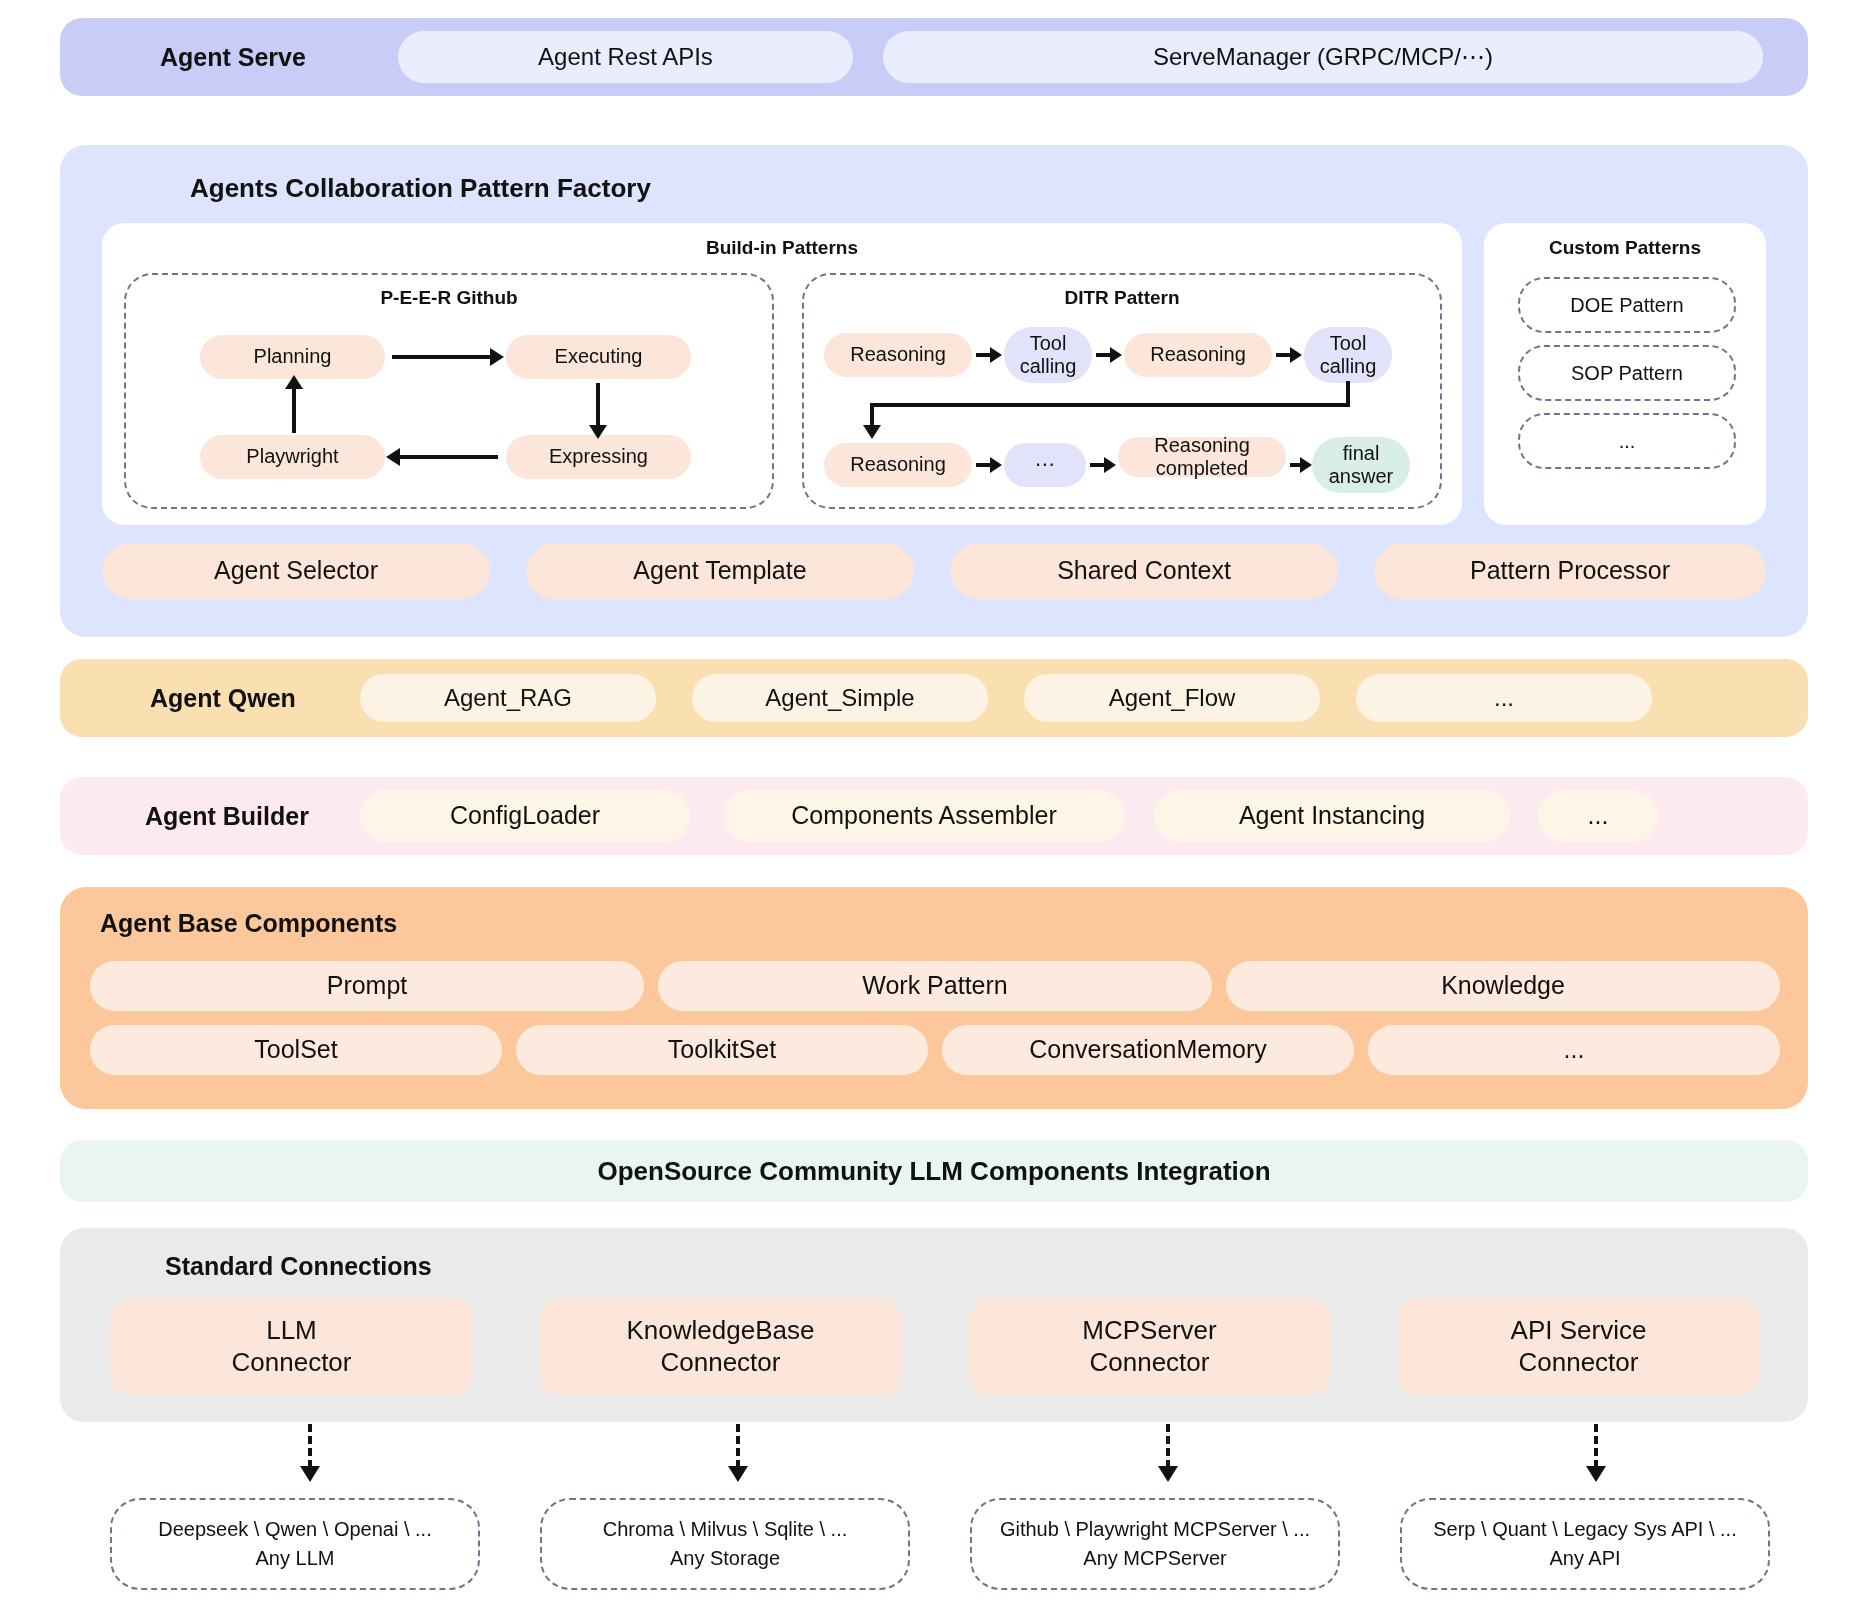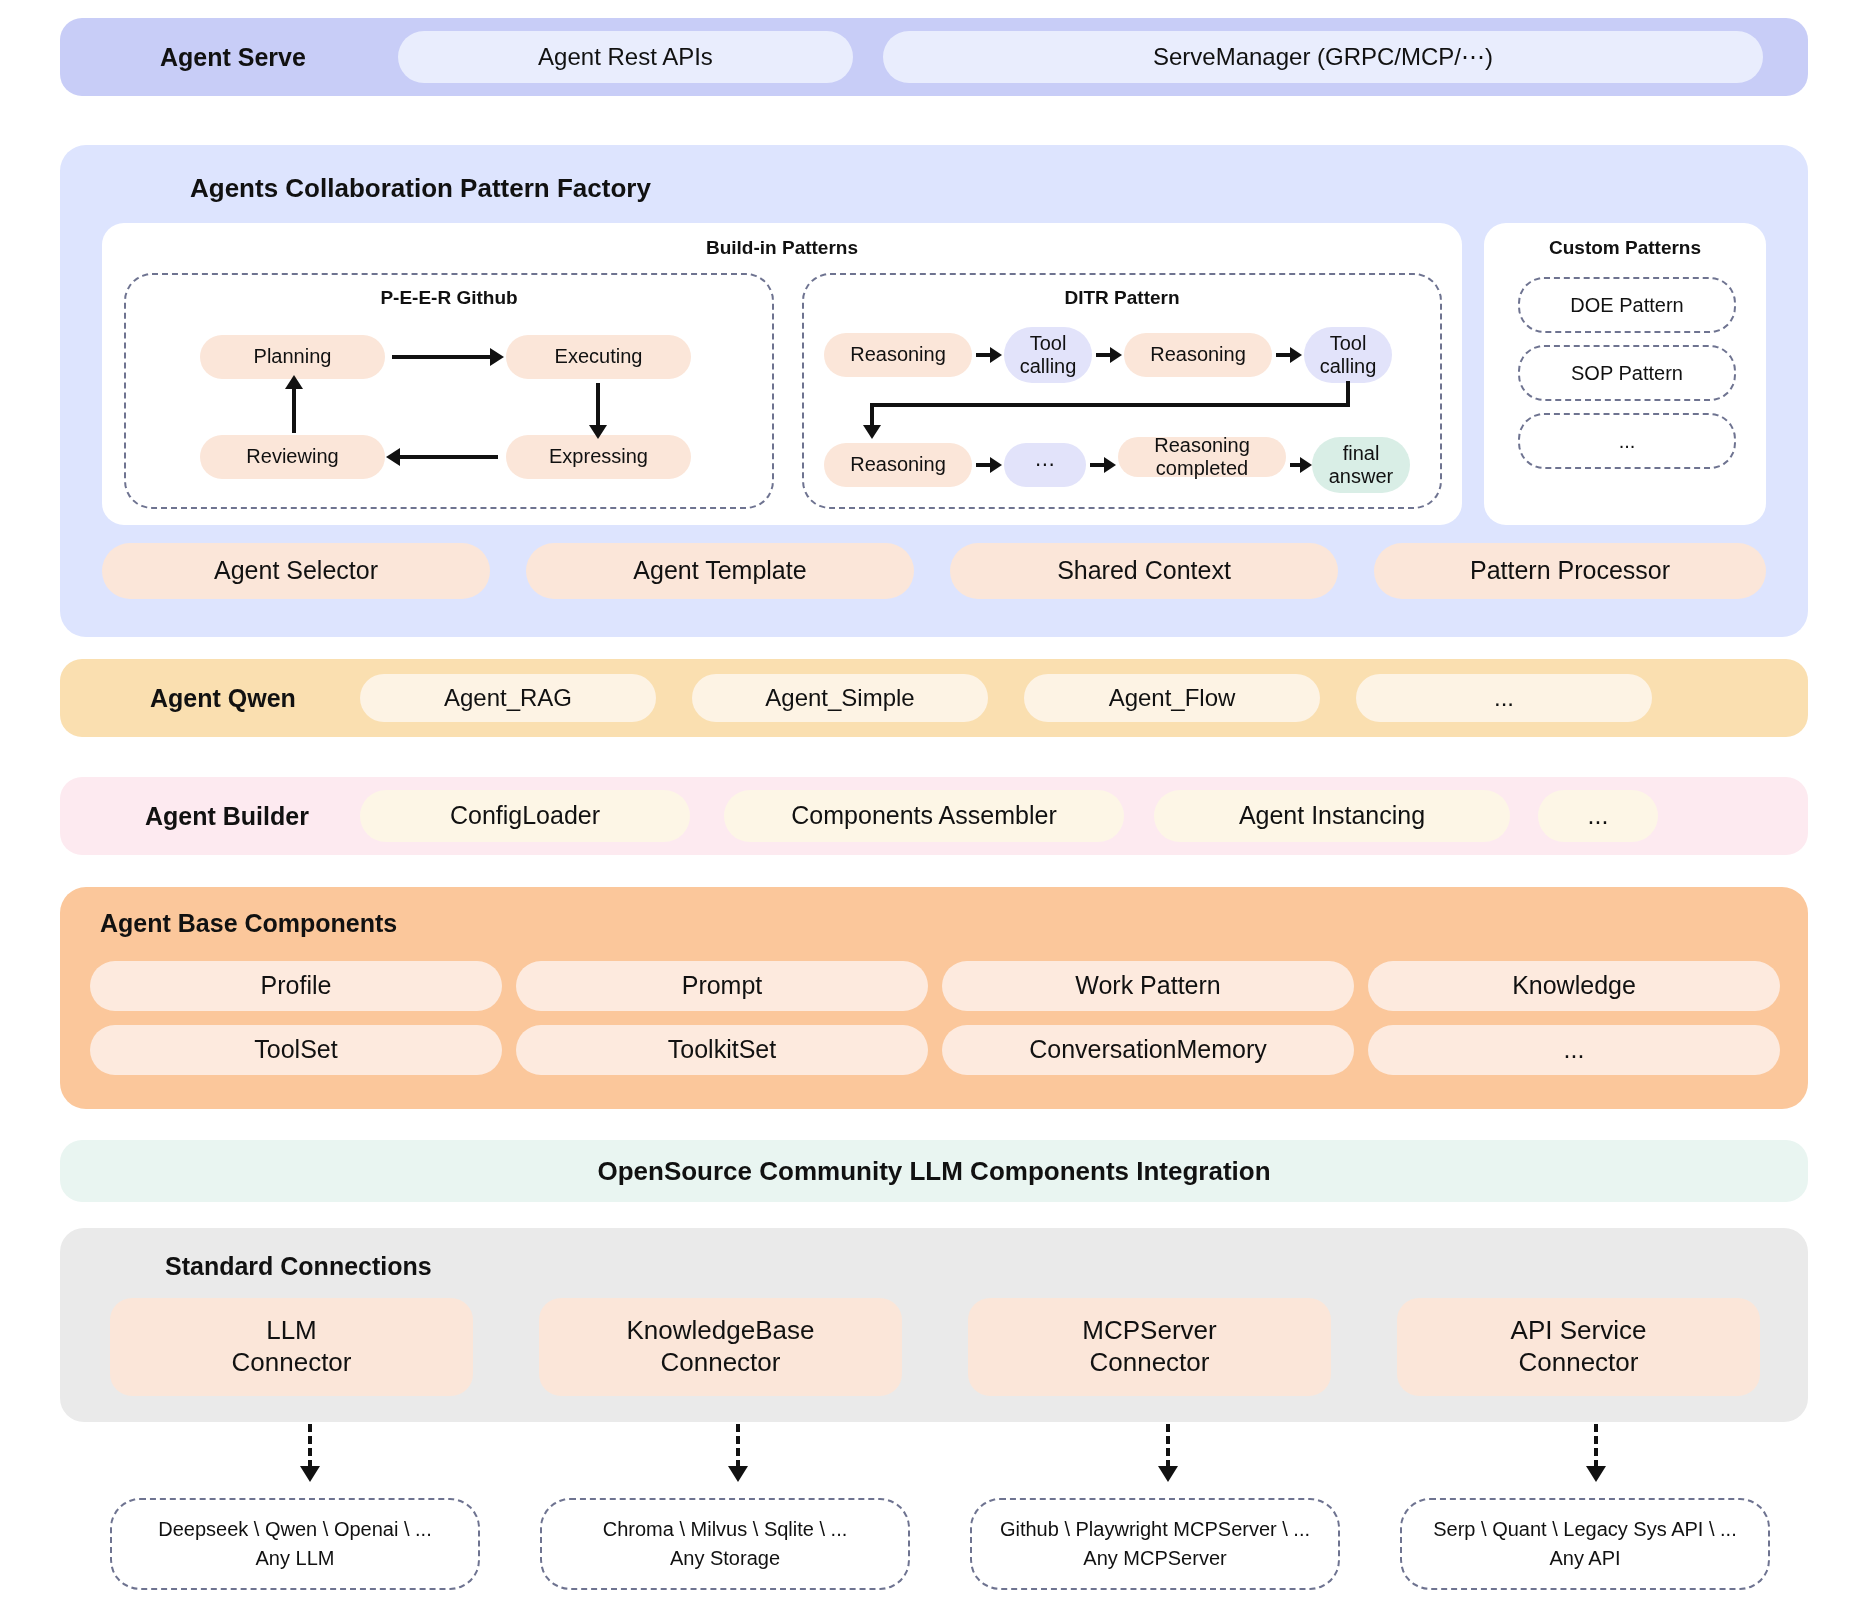--- a/index.html
+++ b/index.html
@@ -154,21 +154,21 @@
 
     <div class="builtin-card">
       <div class="builtin-title">Build-in Patterns</div>
 
       <div class="dashed-box peer-box">
         <div class="sub-title">P-E-E-R Github</div>
 
         <div class="node n-peach" style="left:74px;top:60px;width:185px;height:44px;">Planning</div>
         <div class="node n-peach" style="left:380px;top:60px;width:185px;height:44px;">Executing</div>
         <div class="node n-peach" style="left:380px;top:160px;width:185px;height:44px;">Expressing</div>
-        <div class="node n-peach" style="left:74px;top:160px;width:185px;height:44px;">Reviewing</div>
+        <div class="node n-peach" style="left:74px;top:160px;width:185px;height:44px;">Playwright</div>
 
         <div class="arrow-h" style="left:266px;top:80px;width:100px;"></div>
         <div class="ahead right" style="left:364px;top:73px;"></div>
 
         <div class="arrow-v" style="left:470px;top:108px;height:48px;"></div>
         <div class="ahead down" style="left:463px;top:150px;"></div>
 
         <div class="arrow-h" style="left:272px;top:180px;width:100px;"></div>
         <div class="ahead left" style="left:260px;top:173px;"></div>
 
@@ -238,21 +238,20 @@
     <div class="pill builder-pill" style="width:330px;margin-right:34px;">ConfigLoader</div>
     <div class="pill builder-pill" style="width:400px;margin-right:30px;">Components Assembler</div>
     <div class="pill builder-pill" style="width:356px;margin-right:28px;">Agent Instancing</div>
     <div class="pill builder-pill" style="width:120px;">...</div>
   </div>
 
   <div class="band-base">
     <div class="base-title">Agent Base Components</div>
     <div class="base-grid">
       <div class="base-row">
-        <div class="pill base-pill">Profile</div>
         <div class="pill base-pill">Prompt</div>
         <div class="pill base-pill">Work Pattern</div>
         <div class="pill base-pill">Knowledge</div>
       </div>
       <div class="base-row">
         <div class="pill base-pill">ToolSet</div>
         <div class="pill base-pill">ToolkitSet</div>
         <div class="pill base-pill">ConversationMemory</div>
         <div class="pill base-pill">...</div>
       </div>

